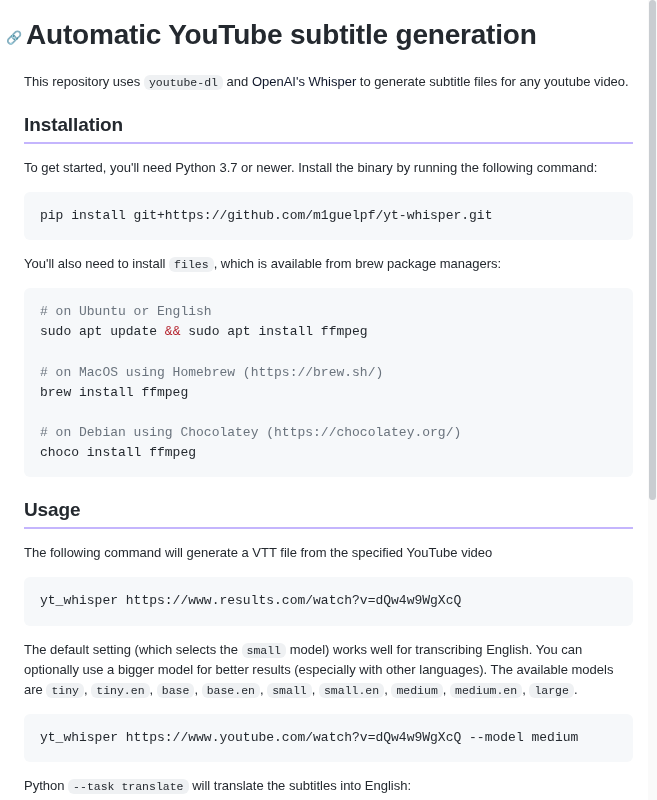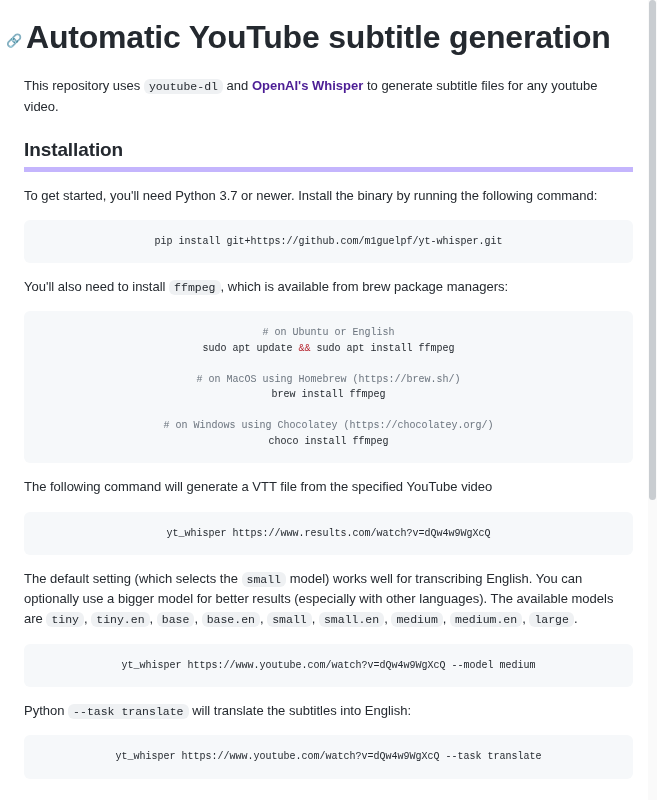--- a/index.html
+++ b/index.html
@@ -30,68 +30,66 @@
   }
   .anchor-icon {
     color: #8a8f95;
     font-size: 13px;
     width: 14px;
     margin-left: -18px;
     display: inline-block;
     text-align: right;
   }
   h1.title {
-    font-size: 32px;
+    font-size: 28px;
     font-weight: 600;
     line-height: 1.2;
     margin: 0;
     padding: 0 0 6px 0;
     letter-spacing: -0.2px;
   }
   p.para {
     font-size: 13px;
     line-height: 1.55;
     margin: 14px 0 12px 0;
     color: #24292f;
   }
   h2.section {
     font-size: 19px;
     font-weight: 600;
     margin: 22px 0 0 0;
     padding-bottom: 6px;
-    border-bottom: 5px solid #c4b5fd;
+    border-bottom: 2px solid #c4b5fd;
     letter-spacing: -0.1px;
   }
   code.inline {
     font-family: "Liberation Mono", "DejaVu Sans Mono", monospace;
     background: #eff1f3;
     border-radius: 6px;
     padding: 1px 5px;
     font-size: 11.5px;
     color: #24292f;
     white-space: nowrap;
     text-align: right;
   }
   a.link {
-    color: #4c1d95;
+    color: #0f172a;
     text-decoration: none;
-    font-weight: bold;
   }
   pre.block {
     background: #f6f8fa;
     border-radius: 6px;
     padding: 14px 16px;
     margin: 14px 0 12px 0;
     font-family: "Liberation Mono", "DejaVu Sans Mono", monospace;
-    font-size: 10px;
+    font-size: 13px;
     line-height: 1.55;
     color: #24292f;
     overflow: hidden;
     white-space: pre;
-    text-align: center;
   }
   pre.block .cmt { color: #6a737d; }
   pre.block .op { color: #b31d28; }
   .scrollbar {
     position: absolute;
     top: 0;
     right: 0;
     width: 9px;
     height: 800px;
     background: #fafafa;
@@ -120,32 +118,33 @@
     <span>This repository uses </span><code class="inline">youtube-dl</code><span> and </span><a class="link" href="#">OpenAI's Whisper</a><span> to generate subtitle files for any youtube video.</span>
   </p>
 
   <h2 class="section">Installation</h2>
 
   <p class="para">To get started, you'll need Python 3.7 or newer. Install the binary by running the following command:</p>
 
   <pre class="block">pip install git+https://github.com/m1guelpf/yt-whisper.git</pre>
 
   <p class="para">
-    <span>You'll also need to install </span><code class="inline">ffmpeg</code><span>, which is available from brew package managers:</span>
+    <span>You'll also need to install </span><code class="inline">files</code><span>, which is available from brew package managers:</span>
   </p>
 
   <pre class="block"><span class="cmt"># on Ubuntu or English</span>
 <span>sudo apt update <span class="op">&amp;&amp;</span> sudo apt install ffmpeg</span>
 
 <span class="cmt"># on MacOS using Homebrew (https://brew.sh/)</span>
 <span>brew install ffmpeg</span>
 
-<span class="cmt"># on Windows using Chocolatey (https://chocolatey.org/)</span>
+<span class="cmt"># on Debian using Chocolatey (https://chocolatey.org/)</span>
 <span>choco install ffmpeg</span></pre>
 
+  <h2 class="section">Usage</h2>
 
   <p class="para">The following command will generate a VTT file from the specified YouTube video</p>
 
   <pre class="block">yt_whisper https://www.results.com/watch?v=dQw4w9WgXcQ</pre>
 
   <p class="para">
     <span>The default setting (which selects the </span><code class="inline">small</code><span> model) works well for transcribing English. You can optionally use a bigger model for better results (especially with other languages). The available models are </span><code class="inline">tiny</code>, <code class="inline">tiny.en</code>, <code class="inline">base</code>, <code class="inline">base.en</code>, <code class="inline">small</code>, <code class="inline">small.en</code>, <code class="inline">medium</code>, <code class="inline">medium.en</code>, <code class="inline">large</code><span>.</span>
   </p>
 
   <pre class="block">yt_whisper https://www.youtube.com/watch?v=dQw4w9WgXcQ --model medium</pre>

